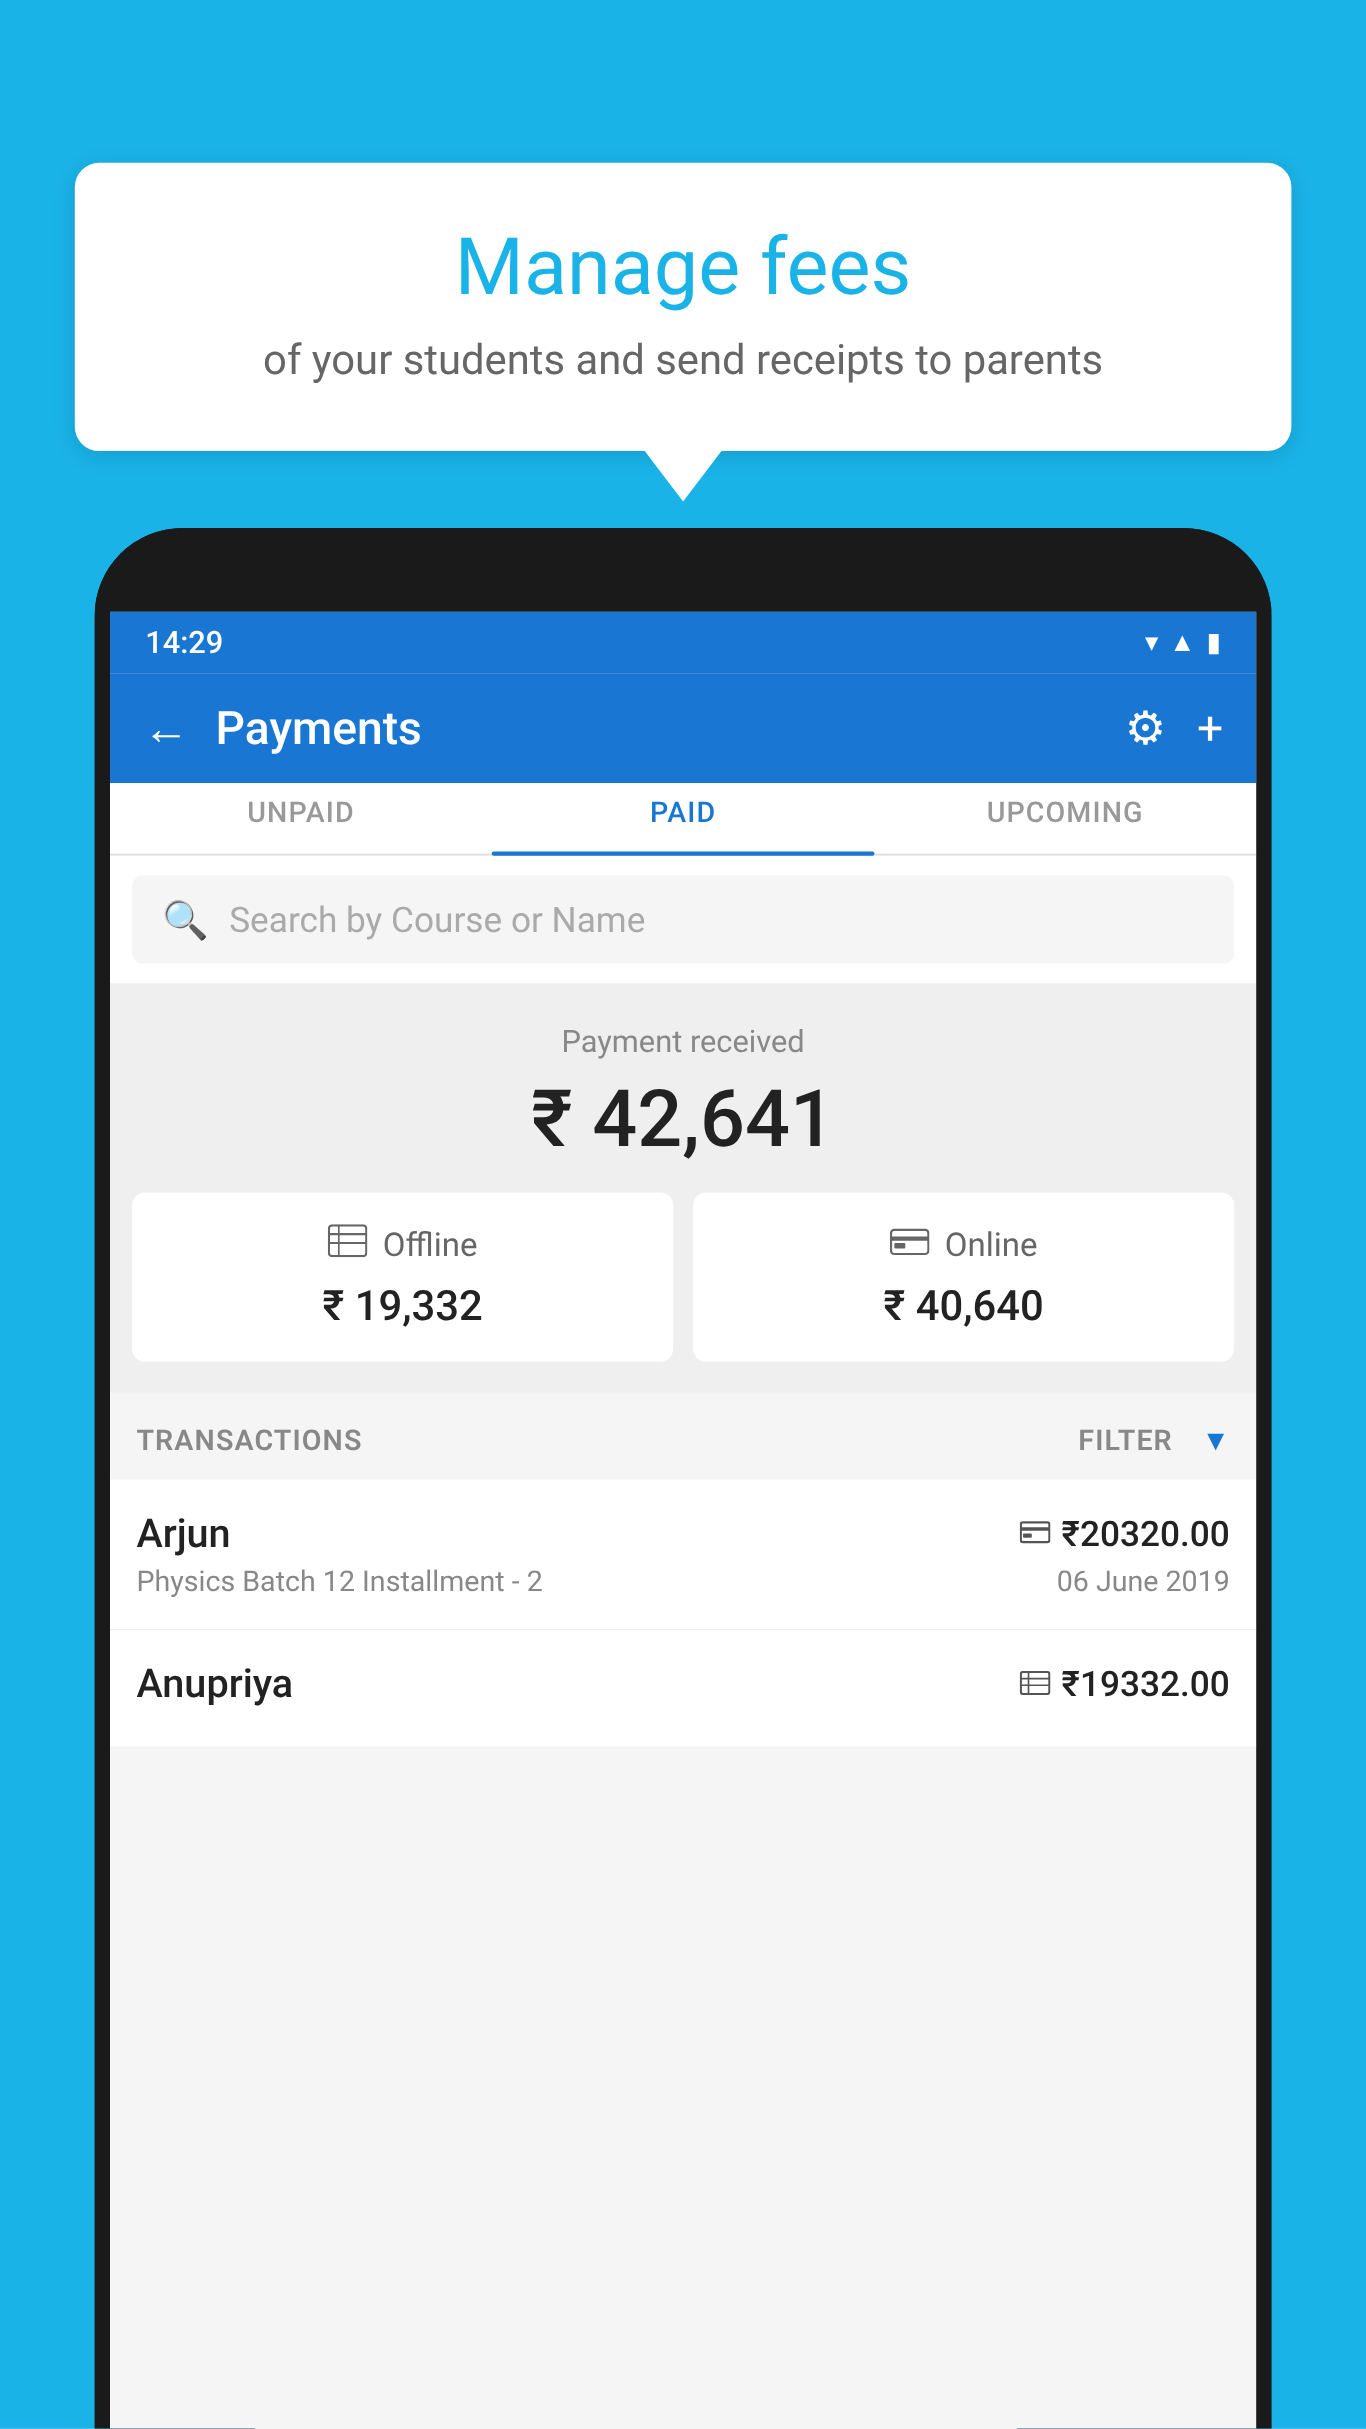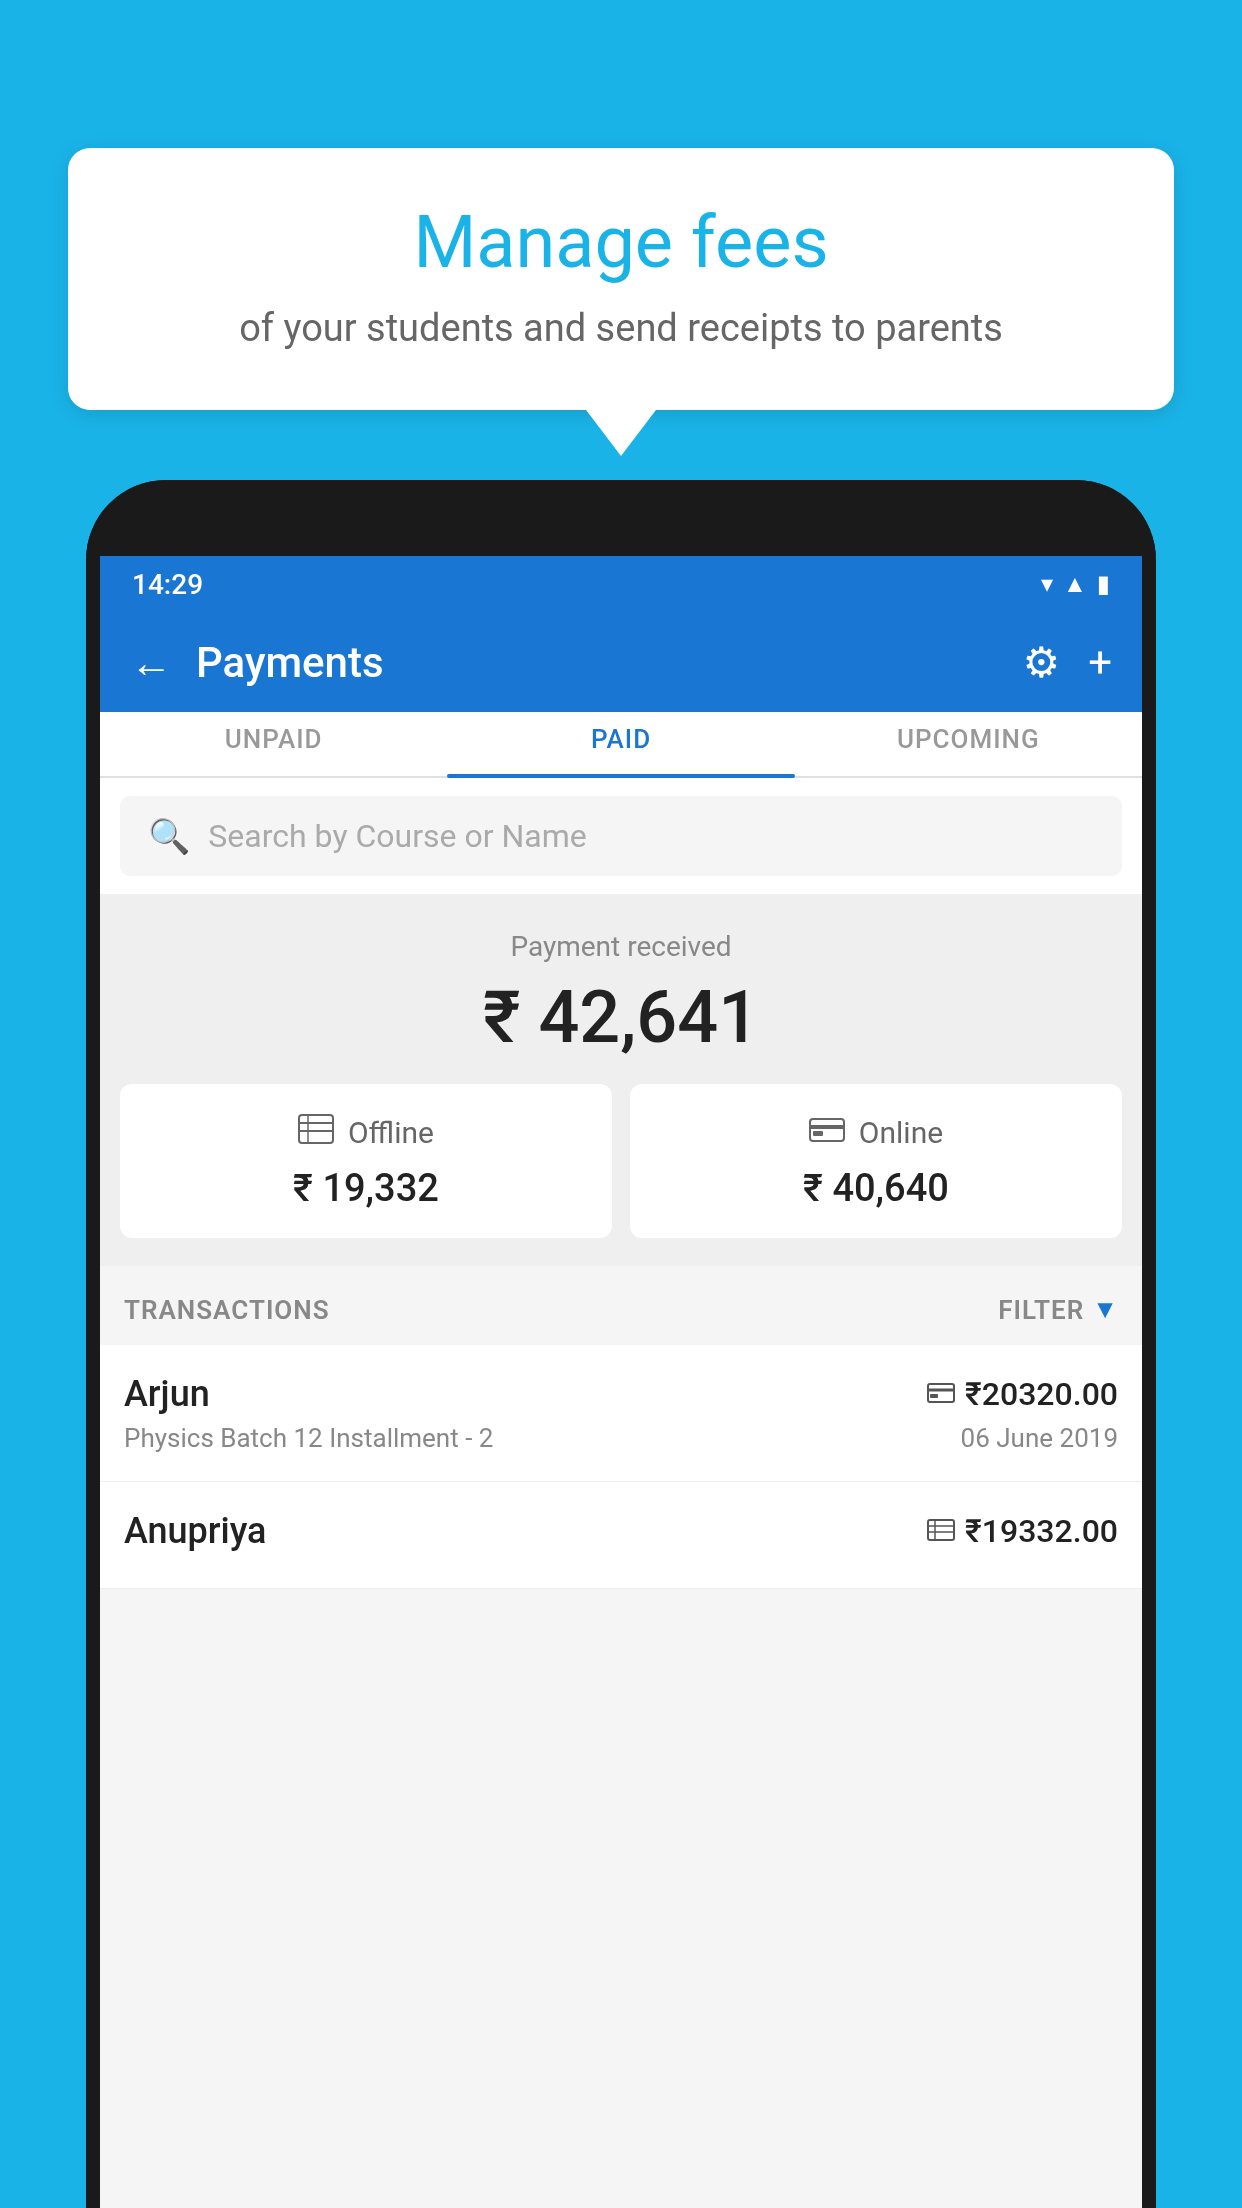--- a/index.html
+++ b/index.html
@@ -262,21 +262,21 @@
     }
     .transactions-label {
       font-size: 26px;
       font-weight: 600;
       color: #888;
       letter-spacing: 1px;
     }
     .filter-button {
       display: flex;
       align-items: center;
-      gap: 8px;
+      gap: 26px;
       cursor: pointer;
     }
     .filter-label {
       font-size: 26px;
       font-weight: 600;
       color: #888;
       letter-spacing: 1px;
     }
     .filter-icon {
       color: #1976d2;

